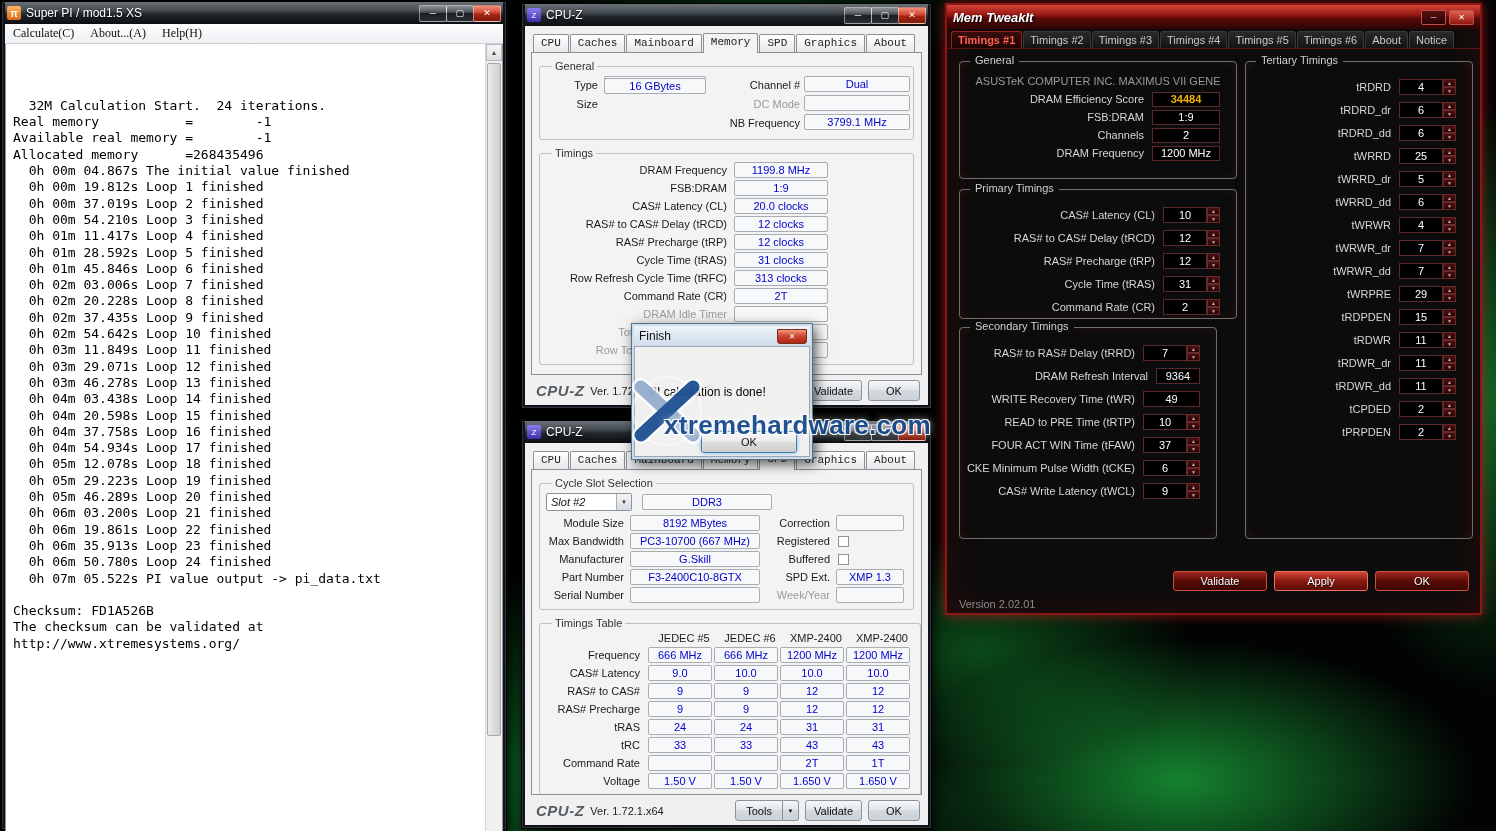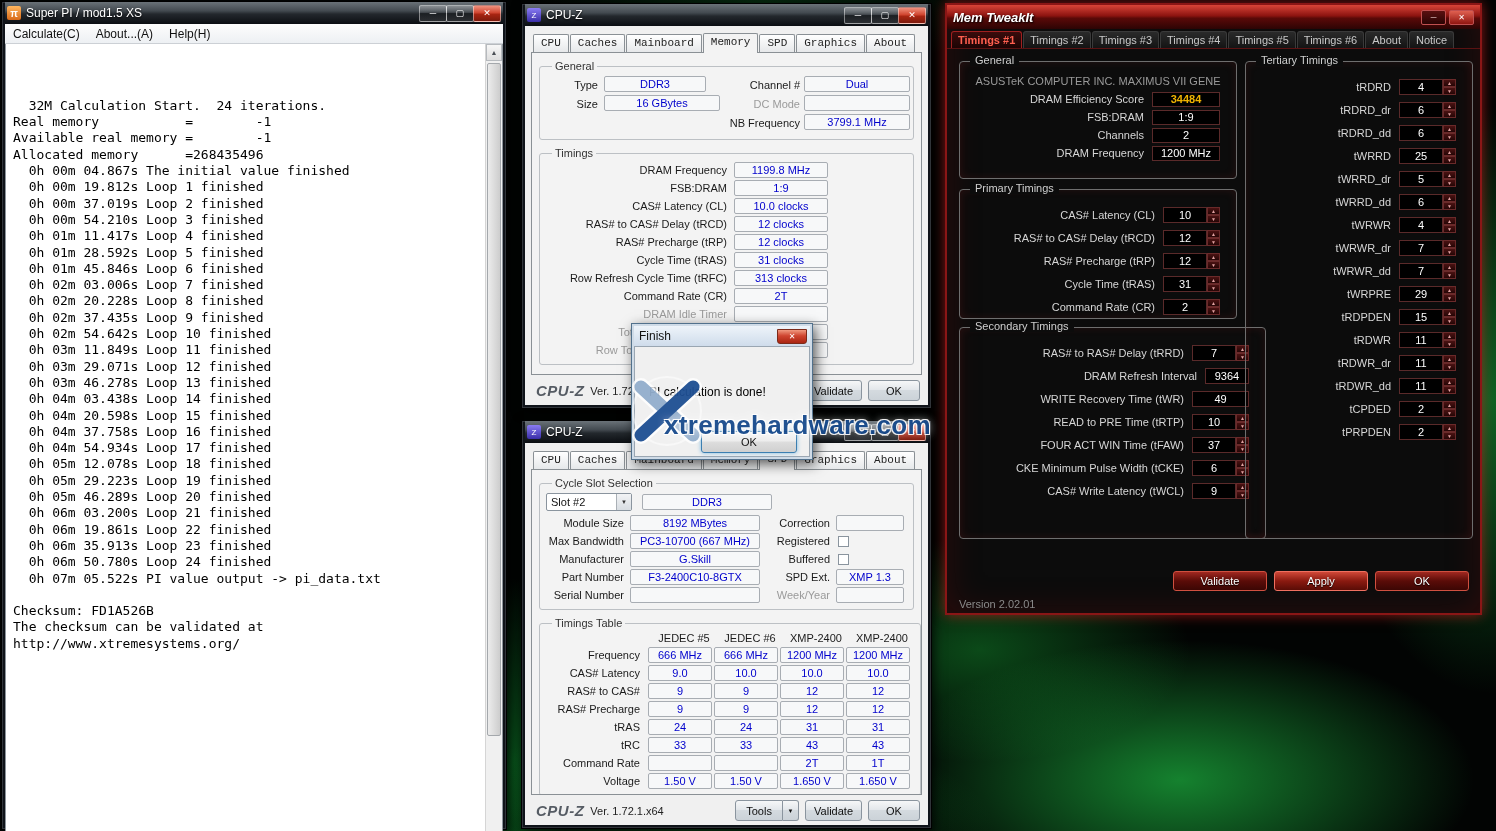--- a/index.html
+++ b/index.html
@@ -29,21 +29,21 @@
   .cz-ic  { background:linear-gradient(#8a7cf4,#3a2ea8); font-size:8px; }
   .caps { display:flex; }
   .cap { width:28px; height:17px; margin-left:-1px; border:1px solid rgba(255,255,255,0.45); border-radius:2px;
          background:linear-gradient(rgba(255,255,255,0.30), rgba(255,255,255,0.07) 45%, rgba(0,0,0,0.25) 50%, rgba(255,255,255,0.10));
          color:#fff; font-size:9px; display:flex; align-items:center; justify-content:center; }
   .cap.close { background:linear-gradient(#f0907c,#cf4530 45%, #a82512 55%, #7c1a0c); }
   
   .superpi { left:1px; top:1px; width:506px; height:829px; z-index:5; }
   .menubar { height:20px; background:linear-gradient(#fdfdfd,#edf0f3); border-bottom:1px solid #ccd0d5;
              display:flex; align-items:center; font-size:12px; color:#111; }
-  .menu-item { padding:15px 8px; }
+  .menu-item { padding:15px 8px;font-family:Liberation Serif, serif; }
   .sp-client { position:relative; background:#fff; height:809px; border:1px solid #8d949b; border-top:none; overflow:hidden; }
   .sp-lines { position:absolute; left:7px; top:5px; right:19px; bottom:0;
               font-family:"DejaVu Sans Mono", monospace; font-size:13px; line-height:16.3px;
               white-space:pre; color:#000; }
   .sp-line { min-height:16.3px; }
   .vscroll { position:absolute; top:0; right:0; width:17px; height:100%; background:#f0f0f0;
              border-left:1px solid #d5d5d5; display:flex; flex-direction:column; }
   .vs-btn { height:17px; flex:0 0 auto; display:flex; align-items:center; justify-content:center;
             font-size:7px; color:#4a4f55; background:linear-gradient(#f7f7f7,#dedede); border:1px solid #b6babe; }
   .vs-track { flex:1; position:relative; }
@@ -71,33 +71,33 @@
   .grp legend { font-size:11px; color:#333; padding:0 3px; margin-left:6px; }
   .cz-lbl { font-size:11px; color:#1a1a1a; text-align:right; white-space:nowrap; }
   .cz-box { height:16px; border:1px solid #a8adb3; background:#f7f8f9; color:#0000cc; font-size:11px;
             line-height:14px; text-align:center; border-radius:2px; overflow:hidden; white-space:nowrap; }
   .dim { color:#9a9a9a !important; }
   
   .gen-grid { position:relative; height:60px; }
   .gen-grid > * { position:absolute; }
   .g-type-l { left:0;   top:5px;  width:52px; }  .g-type-v { left:58px;  top:2px;  width:102px; }
   .g-chan-l { left:166px;top:5px; width:88px; }  .g-chan-v { left:258px; top:2px;  width:106px; }
-  .g-size-l { left:0;   top:24px; width:52px; }  .g-size-v { left:58px;  top:21px; width:116px; }
+  .g-size-l { left:0;   top:24px; width:52px; }  .g-size-v { left:58px;  top:4px; width:102px; }
   .g-dc-l   { left:166px;top:24px;width:88px; }  .g-dc-v   { left:258px; top:21px; width:106px; }
   .g-nb-l   { left:138px;top:43px;width:116px; } .g-nb-v   { left:258px; top:40px; width:106px; }
   
   .cz-trow { display:flex; align-items:center; height:18px; }
   .cz-trow .cz-lbl { width:188px; padding-right:7px; }
   .cz-trow .cz-box { width:94px; }
   .cz-trows div:nth-of-type(n+9) .cz-lbl { color:#9a9a9a; }
   
   .slot-row { display:flex; align-items:center; height:21px; margin-bottom:2px; }
   .combo { display:inline-flex; width:86px; height:18px; border:1px solid #8a949e; background:#fff;
            font-size:11px; align-items:center; border-radius:2px; }
-  .combo-text { flex:1; padding-left:4px; color:#111; }
+  .combo-text { flex:1; padding-left:4px; color:#111;font-style:italic; }
   .combo-btn { width:15px; height:100%; background:linear-gradient(#f2f3f5,#d8dde2); border-left:1px solid #aab0b6;
                font-size:6px; display:flex; align-items:center; justify-content:center; color:#333; }
   .slot-type { width:130px; margin-left:10px; }
   .spd-cols { position:relative; }
   .spd-row { display:flex; align-items:center; height:18px; }
   .spd-row .cz-lbl { width:84px; padding-right:6px; }
   .spd-row .cz-box { width:130px; }
   .spd-right { position:absolute; left:226px; top:0; }
   .srow { display:flex; align-items:center; height:18px; }
   .srow .cz-lbl { width:64px; padding-right:6px; }
@@ -128,21 +128,21 @@
             border:1px solid #3a3a3a; border-bottom:none; border-radius:3px 3px 0 0;
             background:linear-gradient(#2a2a2a,#141414); }
   .mt-tabs span:nth-of-type(1) { color:#ff6050; font-weight:bold; border-color:#a02020;
             background:linear-gradient(#3a0c0c,#1d0404); }
   .mt-body { position:relative; height:566px; }
   .mt-group { position:absolute; border:1px solid #6e6e6e; border-radius:4px;
               box-shadow:inset 0 0 8px rgba(150,40,40,0.18); }
   .mt-gtitle { position:absolute; top:-8px; left:10px; background:#0c0c0c; padding:0 5px; font-size:11px; color:#cfcfcf; }
   .mt-general   { left:12px;  top:12px;  width:278px; height:118px; }
   .mt-primary   { left:12px;  top:140px; width:278px; height:130px; }
-  .mt-secondary { left:12px;  top:278px; width:307px; height:212px; }
+  .mt-secondary { left:12px;  top:278px; width:258px; height:212px; }
   .mt-tertiary  { left:298px; top:12px;  width:228px; height:478px; }
   .mt-board { margin:13px 4px 3px; text-align:center; font-size:11px; color:#9a9a9a; white-space:nowrap; }
   .mt-lbl { font-size:11px; color:#d6d6d6; text-align:right; padding-right:8px; white-space:nowrap; }
   .mt-row { display:flex; align-items:center; justify-content:flex-end; height:18px; padding-right:16px; }
   .mt-box { width:68px; height:15px; background:#000; border:1px solid #5a2a2a; color:#fff;
             font-size:11px; line-height:13px; text-align:center; }
   .mt-general .mt-rows div:nth-of-type(1) .mt-box { color:#f0b400; font-weight:bold; }
   .mt-rows.pad { padding-top:13px; }
   .mt-srow { display:flex; align-items:center; justify-content:flex-end; height:23px; padding-right:16px; }
   .mt-spinbox { display:inline-flex; height:16px; }
@@ -260,21 +260,21 @@
               <span class="cz-box">1199.8 MHz</span>
             </div>
 
             <div class="cz-trow">
               <span class="cz-lbl">FSB:DRAM</span>
               <span class="cz-box">1:9</span>
             </div>
 
             <div class="cz-trow">
               <span class="cz-lbl">CAS# Latency (CL)</span>
-              <span class="cz-box">10.0 clocks</span>
+              <span class="cz-box">20.0 clocks</span>
             </div>
 
             <div class="cz-trow">
               <span class="cz-lbl">RAS# to CAS# Delay (tRCD)</span>
               <span class="cz-box">12 clocks</span>
             </div>
 
             <div class="cz-trow">
               <span class="cz-lbl">RAS# Precharge (tRP)</span>
               <span class="cz-box">12 clocks</span>

